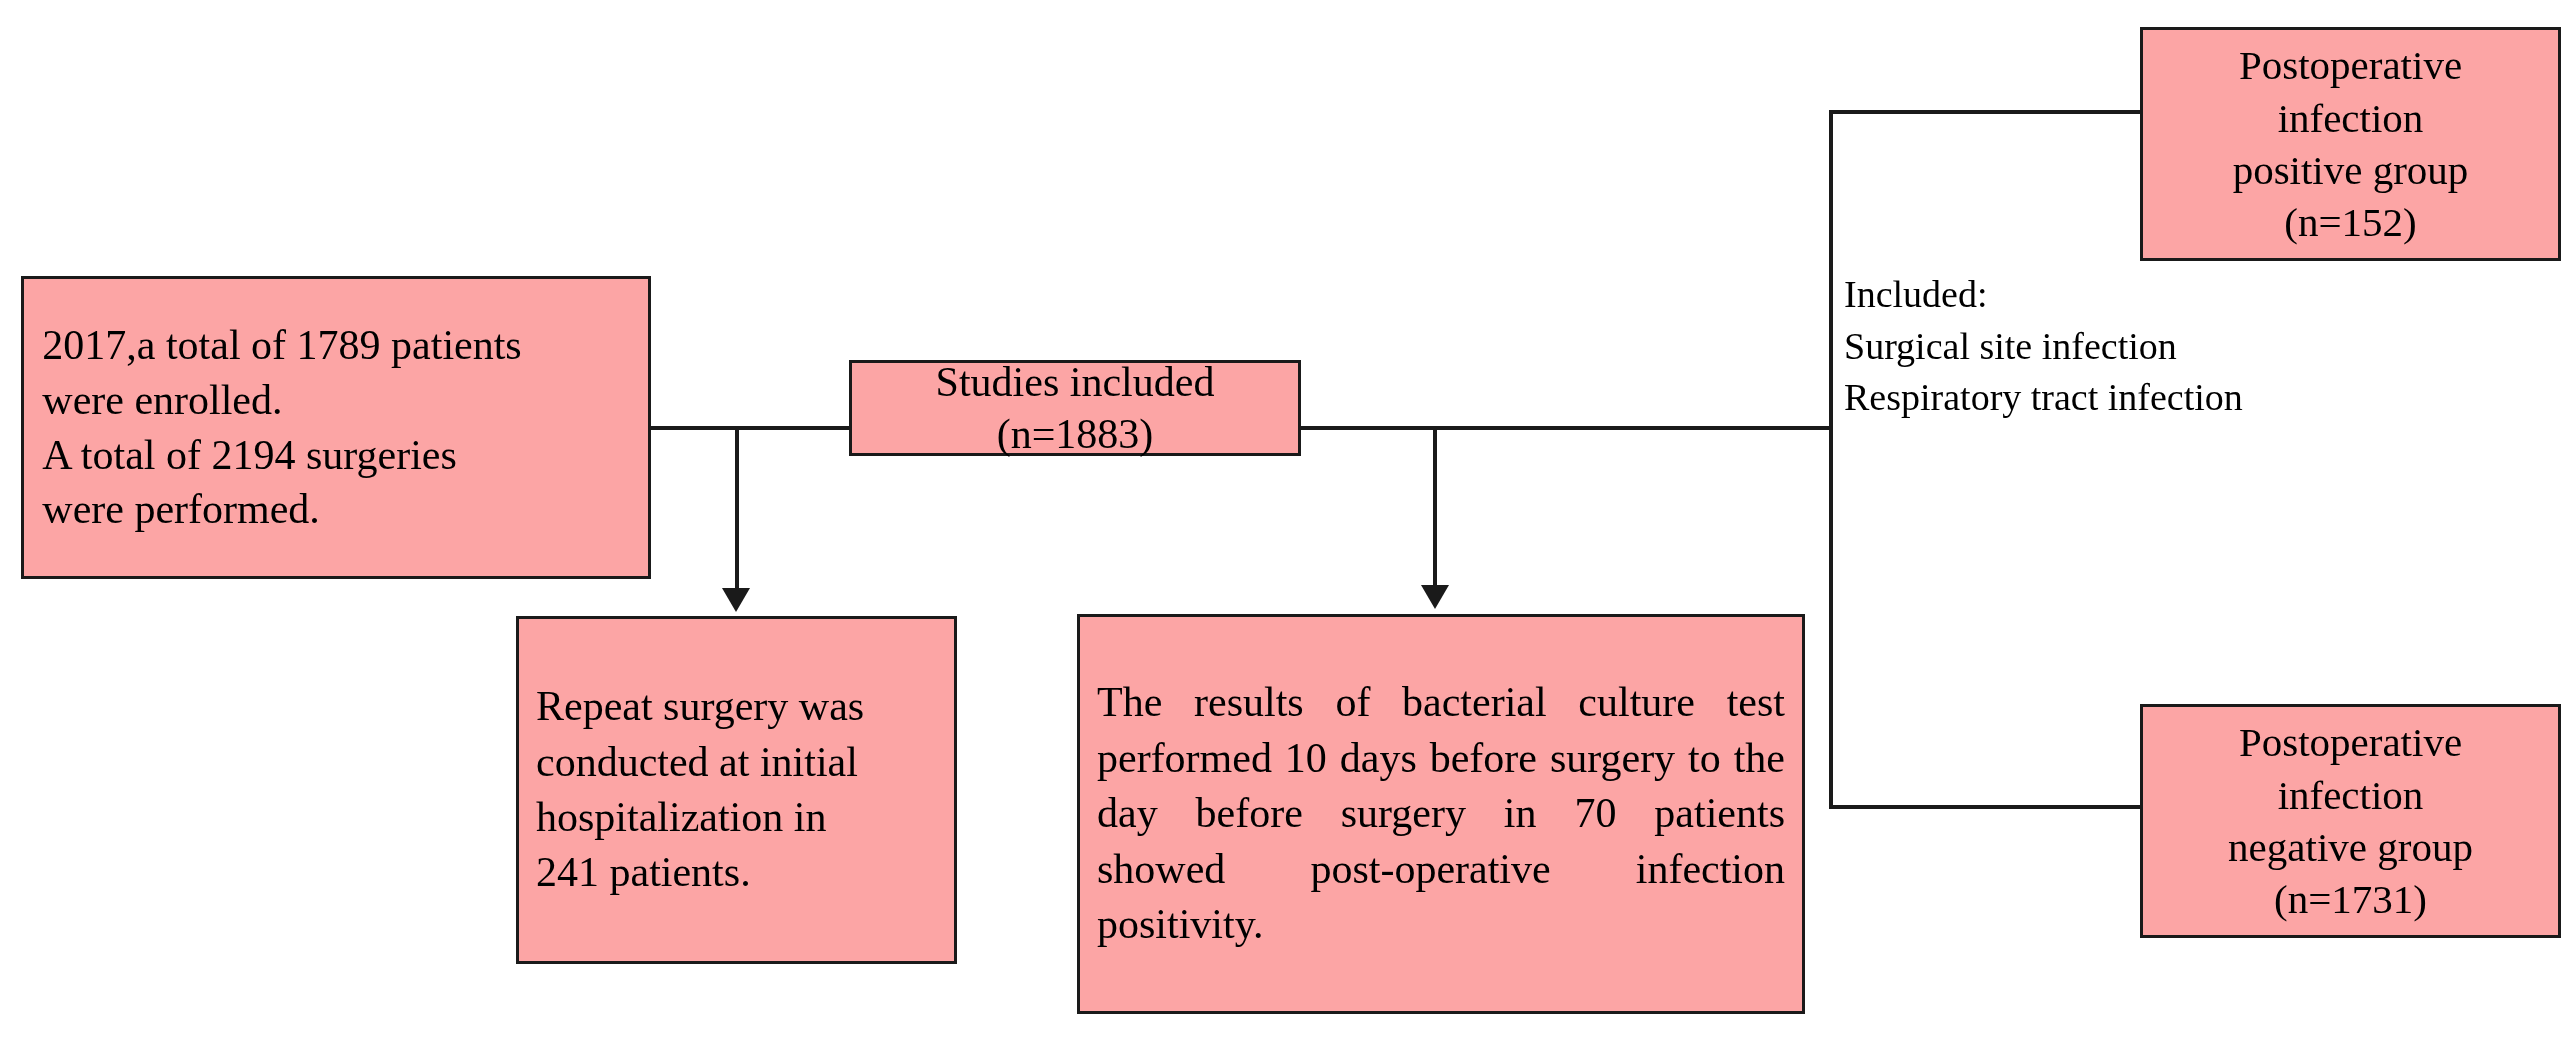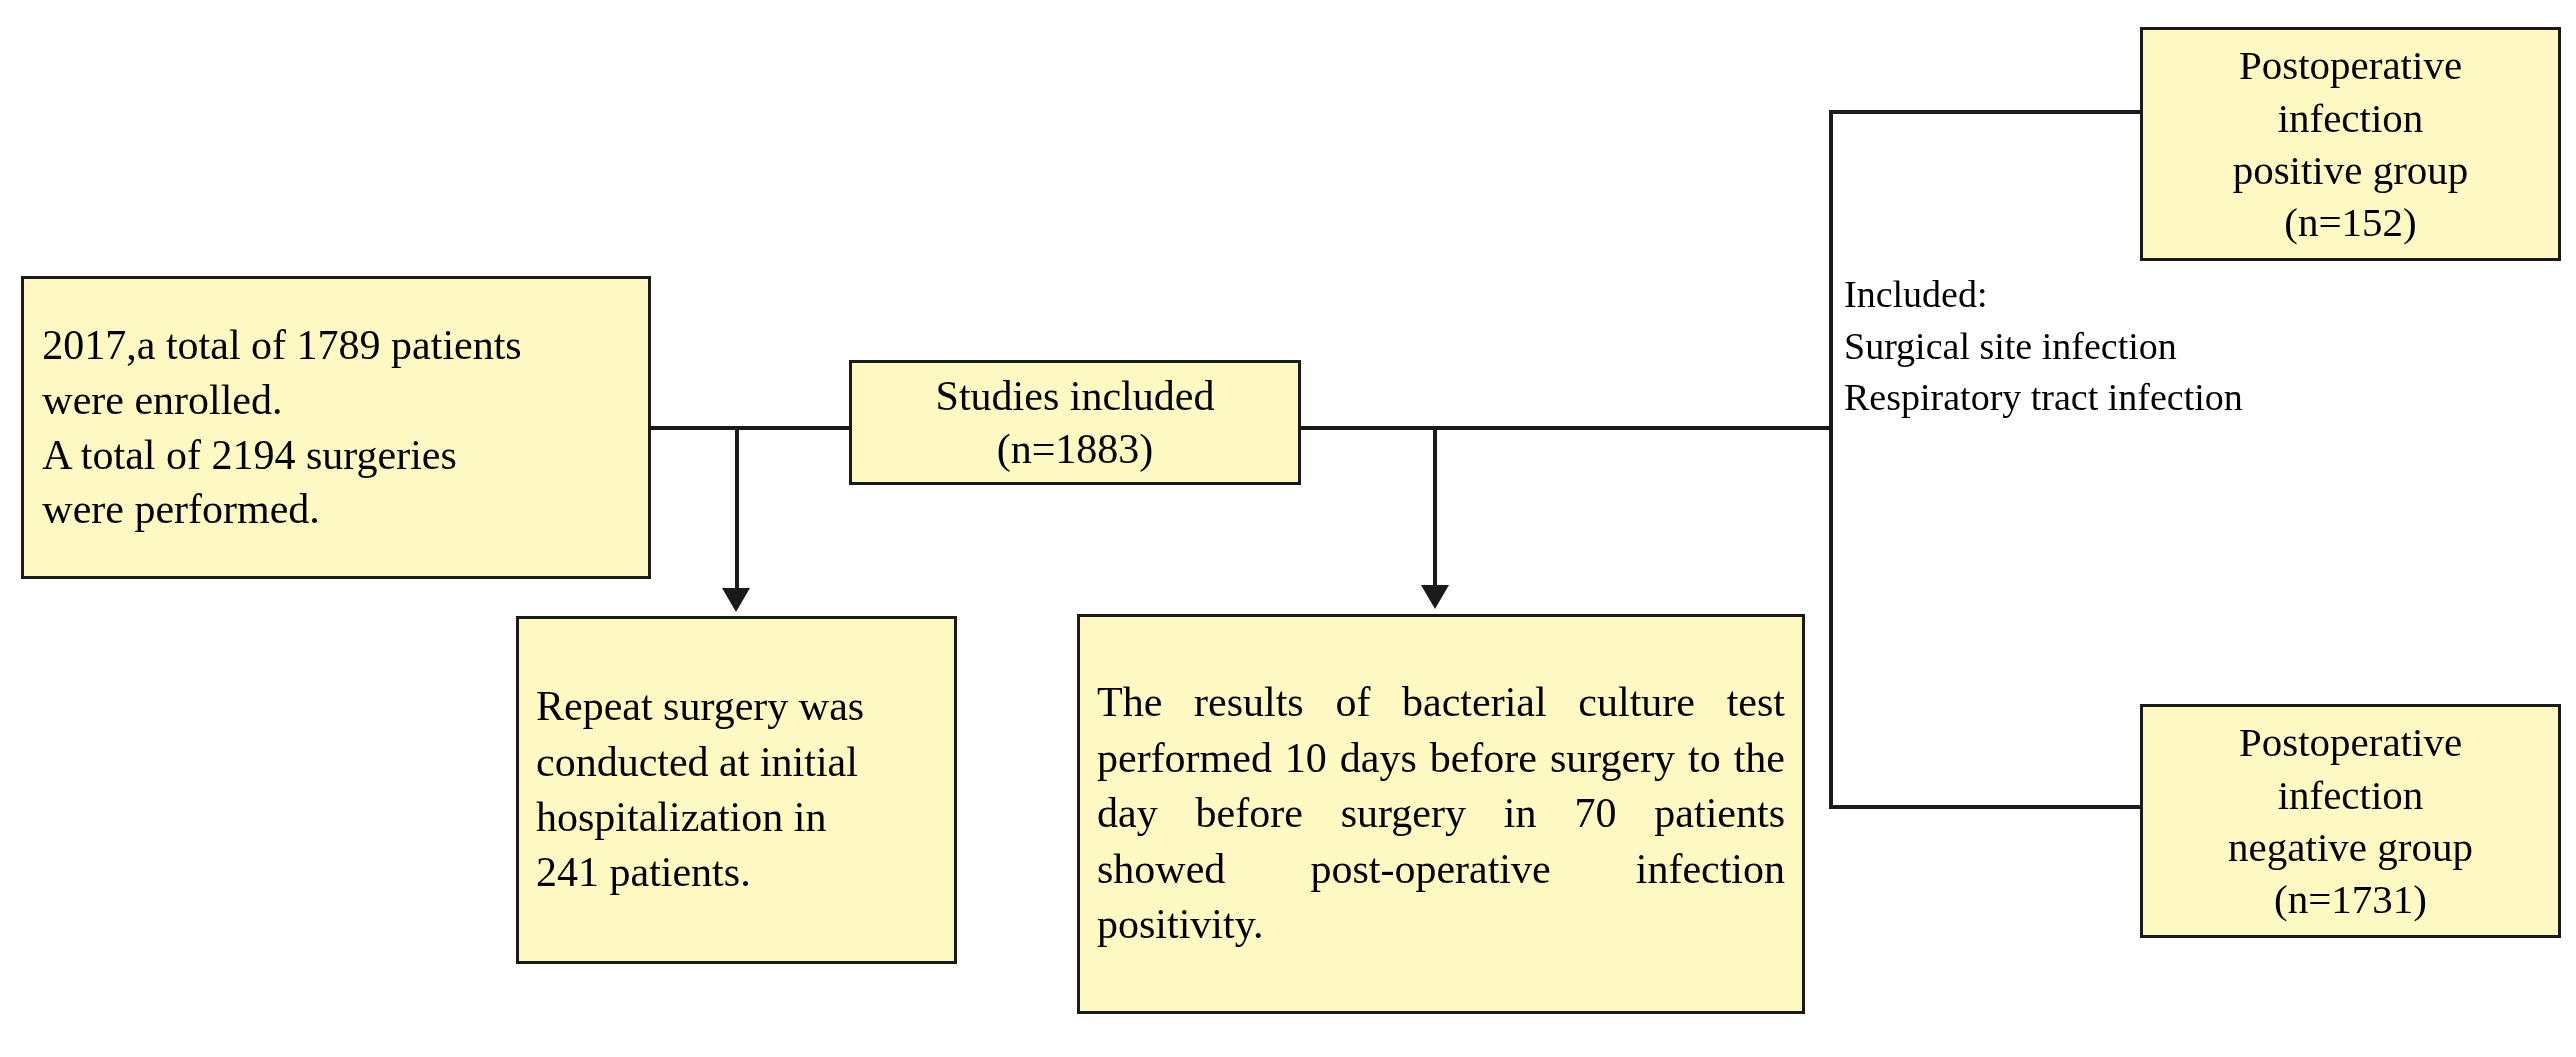--- a/index.html
+++ b/index.html
@@ -14,21 +14,21 @@
     height: 1058px;
     background: #ffffff;
     font-family: "Liberation Serif", "DejaVu Serif", serif;
     color: #000000;
     overflow: hidden;
   }
   .box {
     position: absolute;
     box-sizing: border-box;
     border: 3.5px solid #1a1a1a;
-    background: #fef9c3;
+    background: #fca5a5;
     display: flex;
     flex-direction: column;
     justify-content: center;
     z-index: 5;
   }
   .box p {
     margin: 0;
     padding: 0;
   }
   
@@ -42,21 +42,21 @@
   #box-enrollment p {
     font-size: 42px;
     line-height: 1.30;
     text-align: left;
   }
   
   #box-studies {
     left: 849px;
     top: 360px;
     width: 452px;
-    height: 125px;
+    height: 96px;
     padding: 2.8px 7px;
   }
   #box-studies p {
     font-size: 42px;
     line-height: 1.24;
     text-align: center;
   }
   
   #box-repeat {
     left: 516px;

